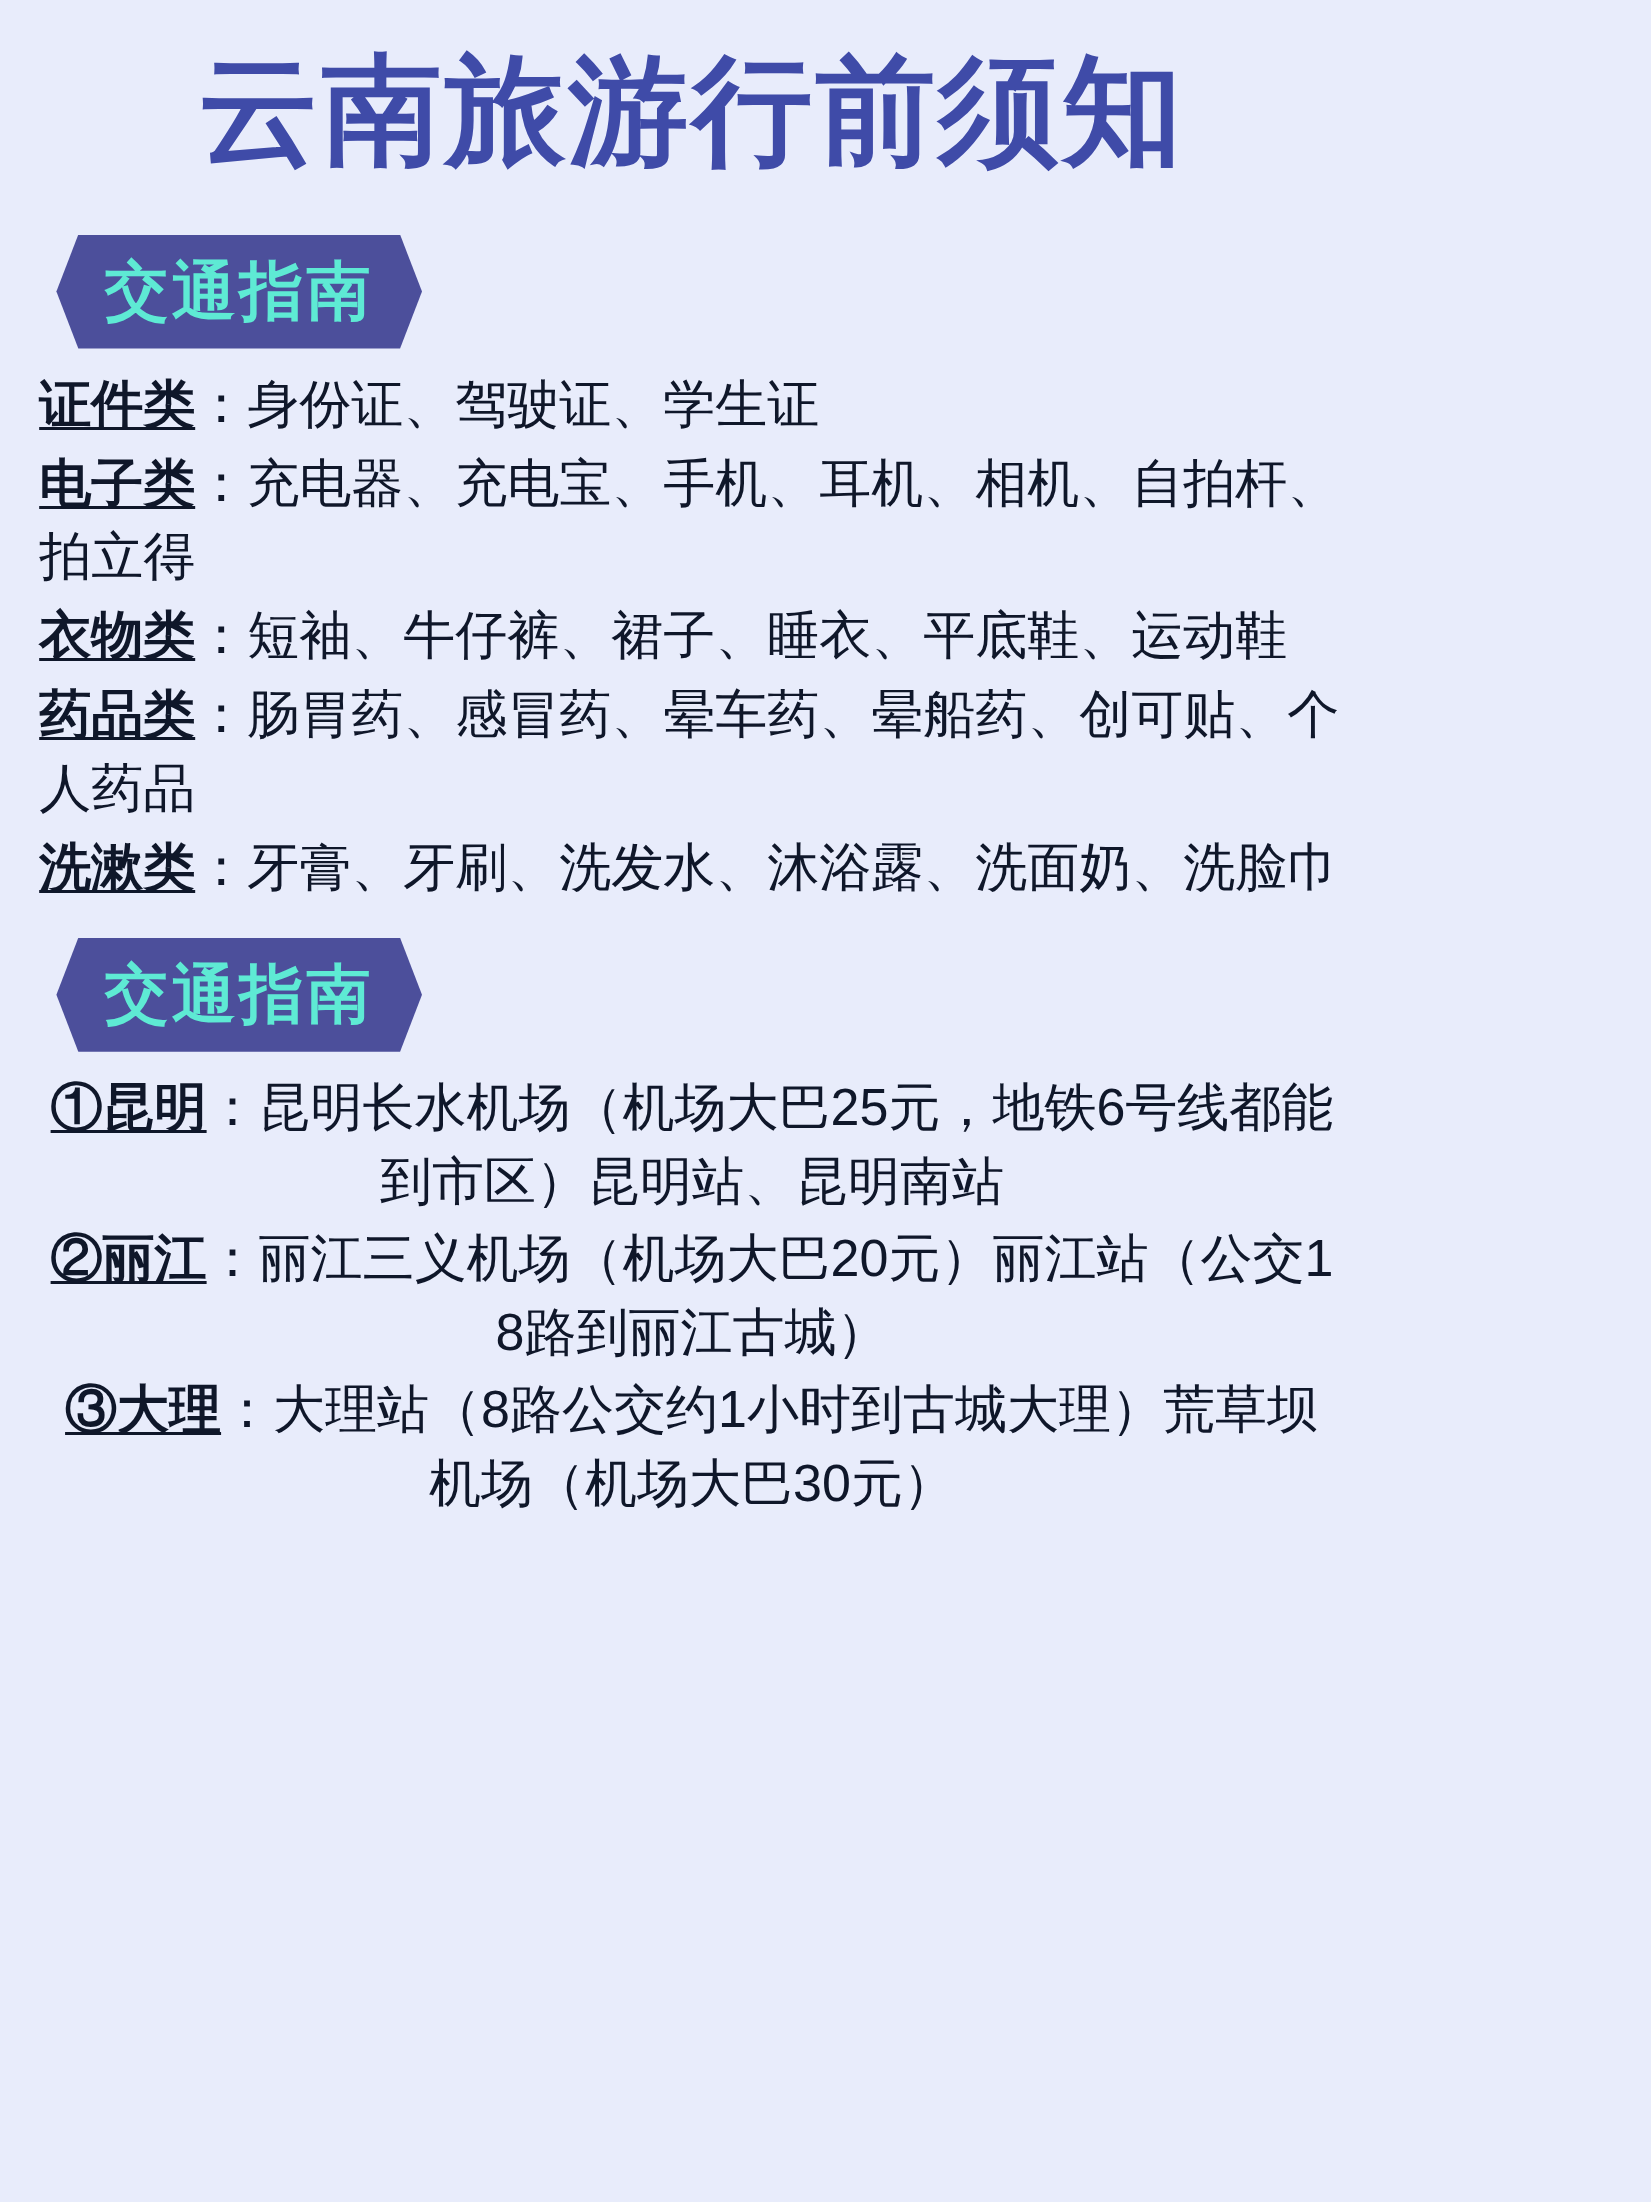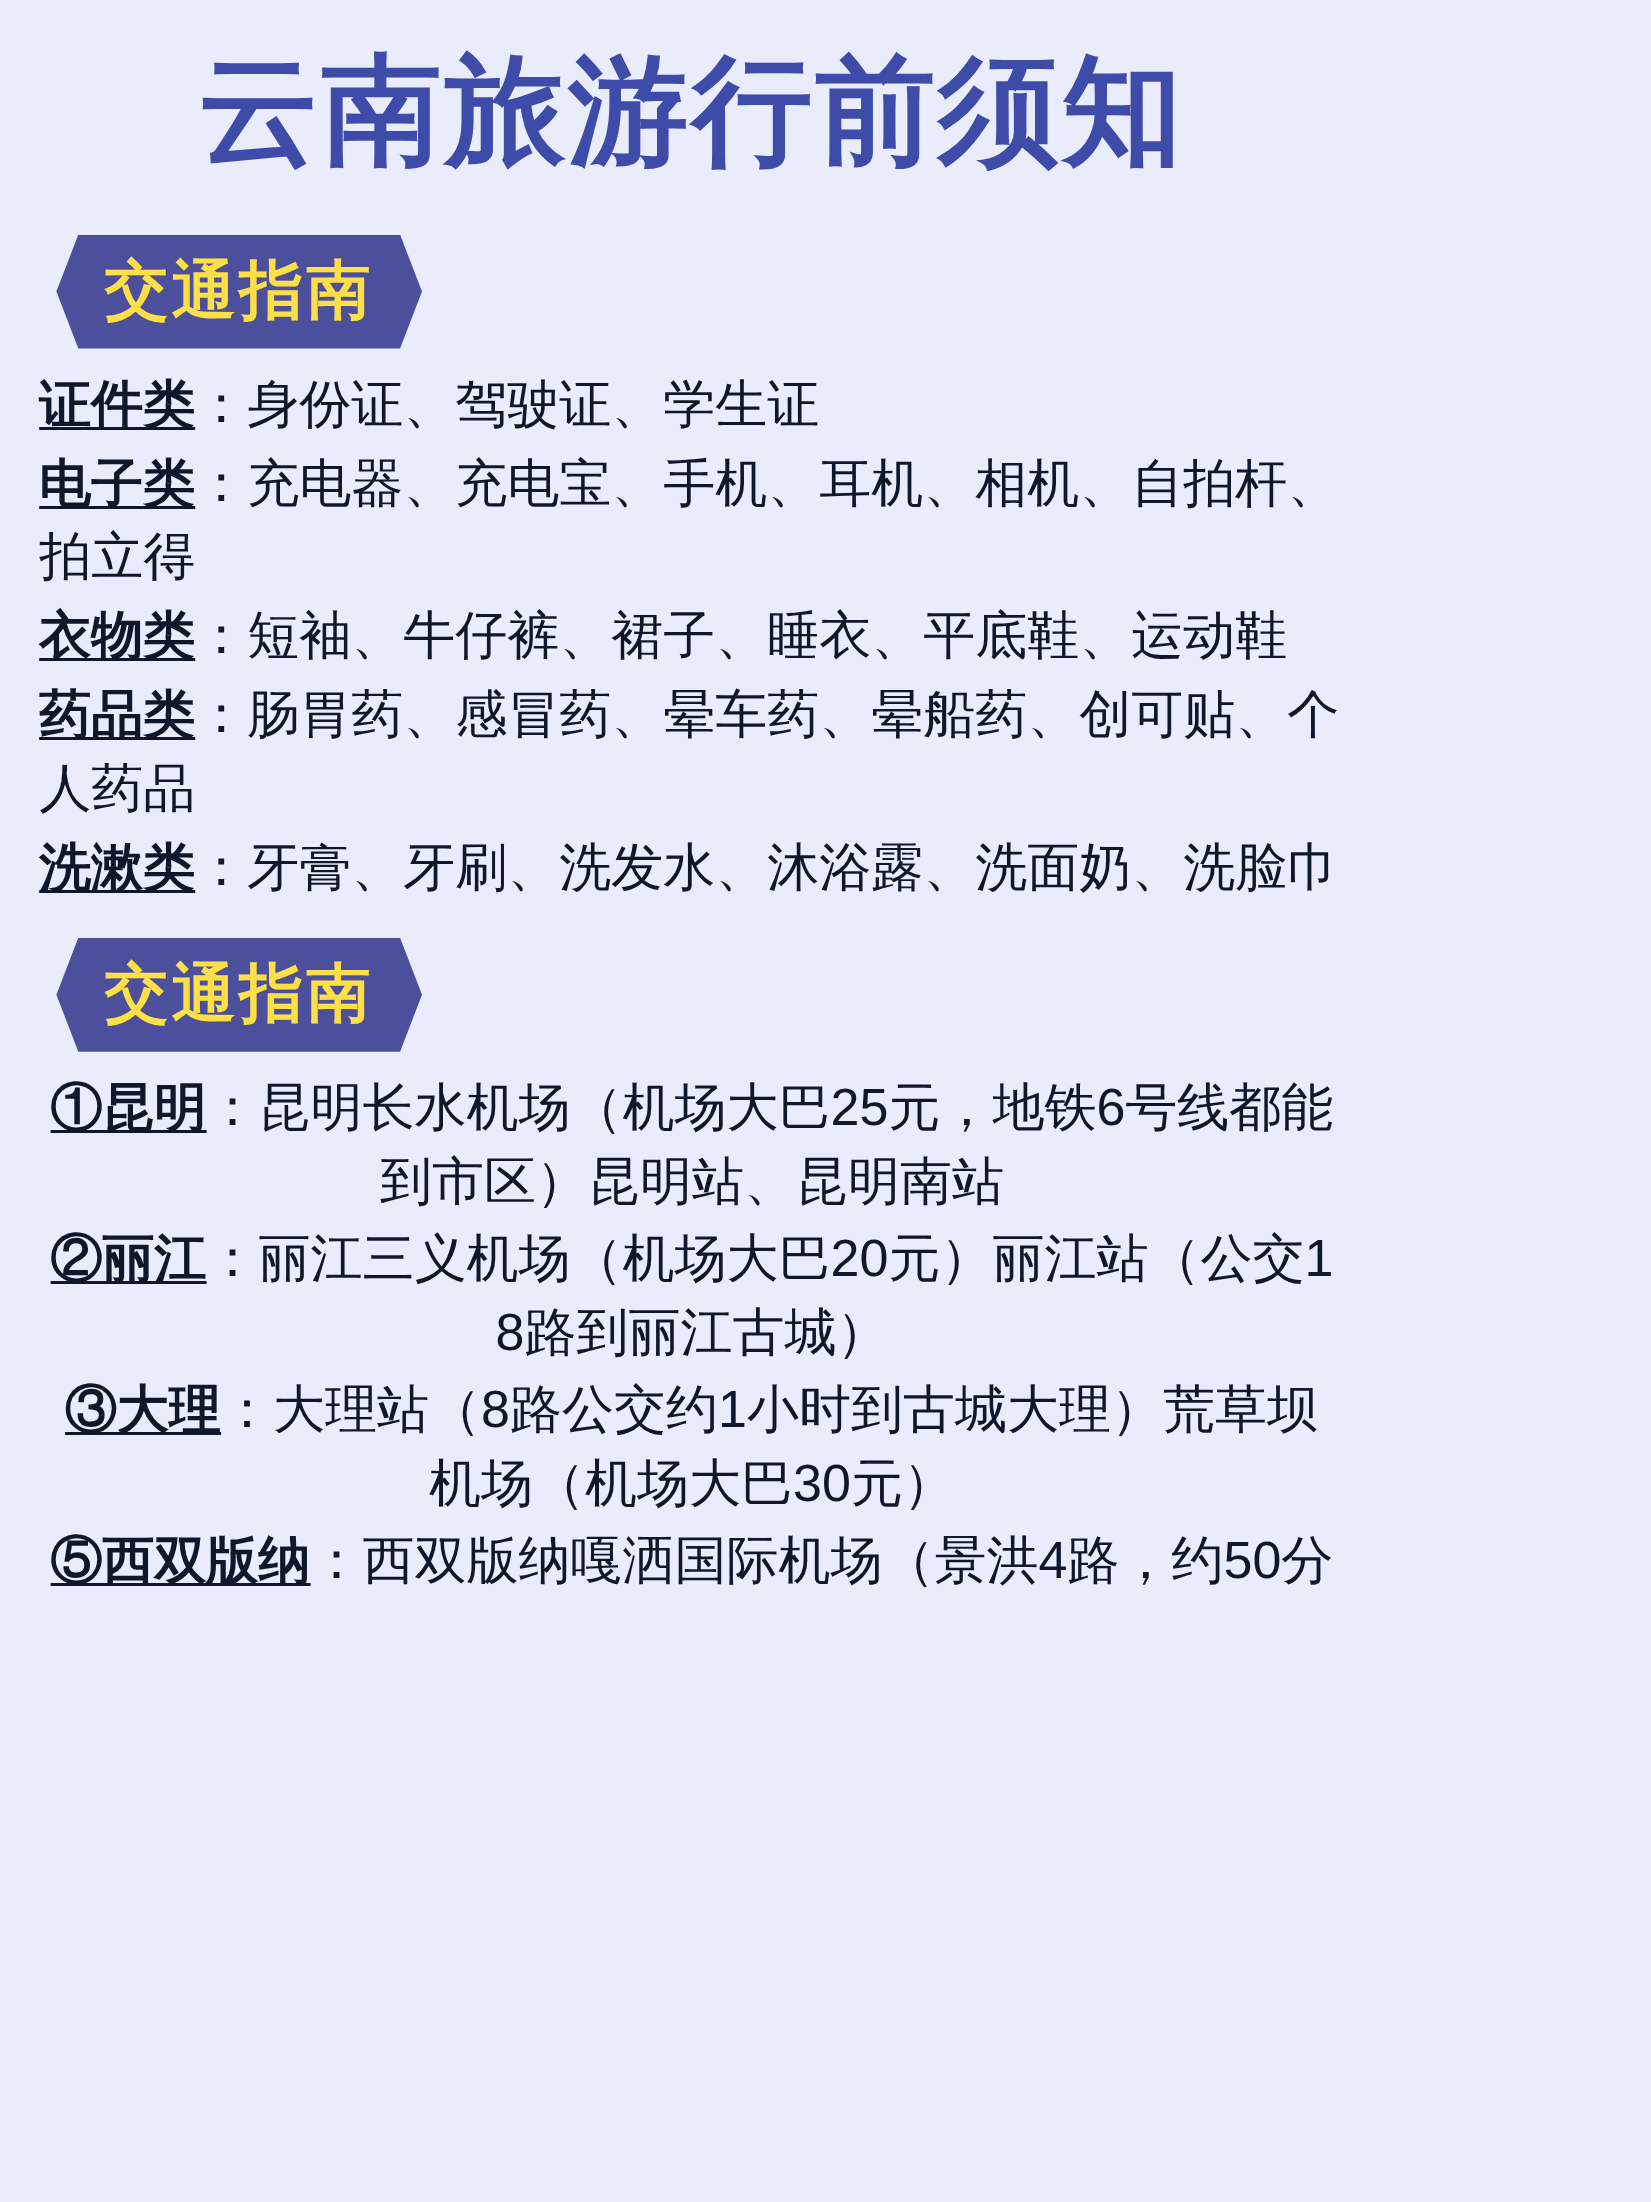--- a/index.html
+++ b/index.html
@@ -28,29 +28,28 @@
     font-size: 120px;
     line-height: 1.25;
     letter-spacing: 3.4px;
     margin: 8.6px 0 26px 0;
     font-family: "Liberation Sans", sans-serif;
   }
   .section-tag {
     display: inline-block;
     position: relative;
     background: #4c4f9b;
-    color: #fde047;
+    color: #5eead4;
     font-size: 64px;
     font-weight: bold;
     line-height: 1;
     padding: 24px 48px 26px 48px;
     margin: 24px 0 19px 22.4px;
     letter-spacing: 3.4px;
     clip-path: polygon(6% 0%, 94% 0%, 100% 50%, 94% 100%, 6% 100%, 0% 50%);
-    font-family: Liberation Serif, serif;
   }
   .entry {
     color: #0f172a;
     font-size: 52px;
     line-height: 1.42;
     margin: 0 0 5.2px 0;
     padding: 0 5.2px;
     word-break: break-all;
   }
   .entry .label {
@@ -104,20 +103,17 @@
     <div class="list">
       <div class="entry">
         <span class="label">①昆明</span><span class="sep">：</span><span class="body">昆明长水机场（机场大巴25元，地铁6号线都能到市区）昆明站、昆明南站</span>
       </div>
       <div class="entry">
         <span class="label">②丽江</span><span class="sep">：</span><span class="body">丽江三义机场（机场大巴20元）丽江站（公交18路到丽江古城）</span>
       </div>
       <div class="entry">
         <span class="label">③大理</span><span class="sep">：</span><span class="body">大理站（8路公交约1小时到古城大理）荒草坝机场（机场大巴30元）</span>
       </div>
-      <div class="entry">
-        <span class="label">⑤西双版纳</span><span class="sep">：</span><span class="body">西双版纳嘎洒国际机场（景洪4路，约50分</span>
-      </div>
     </div>
   </div>
 
 </div>
 
 
 </body></html>

